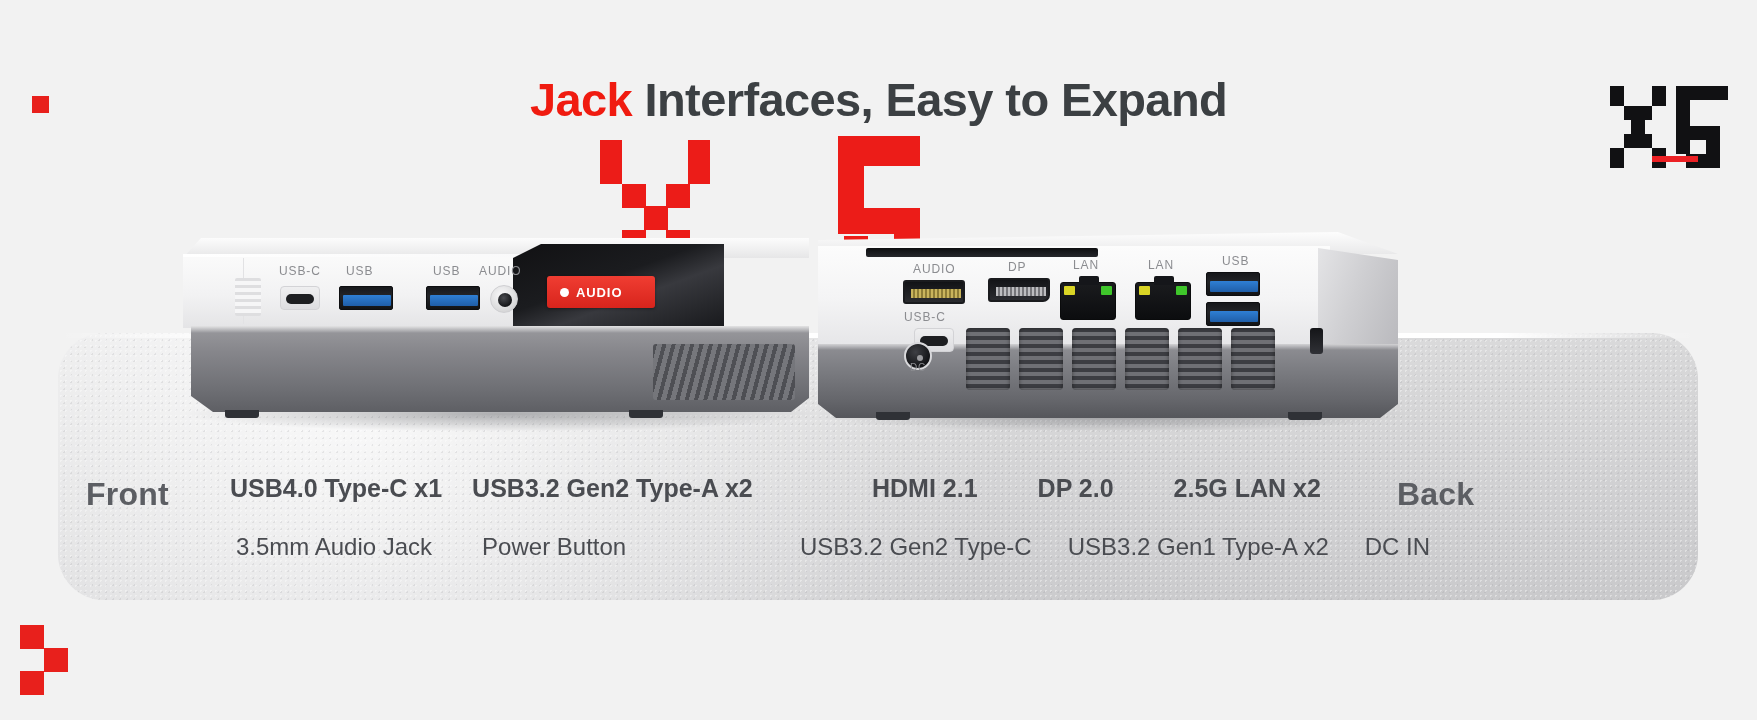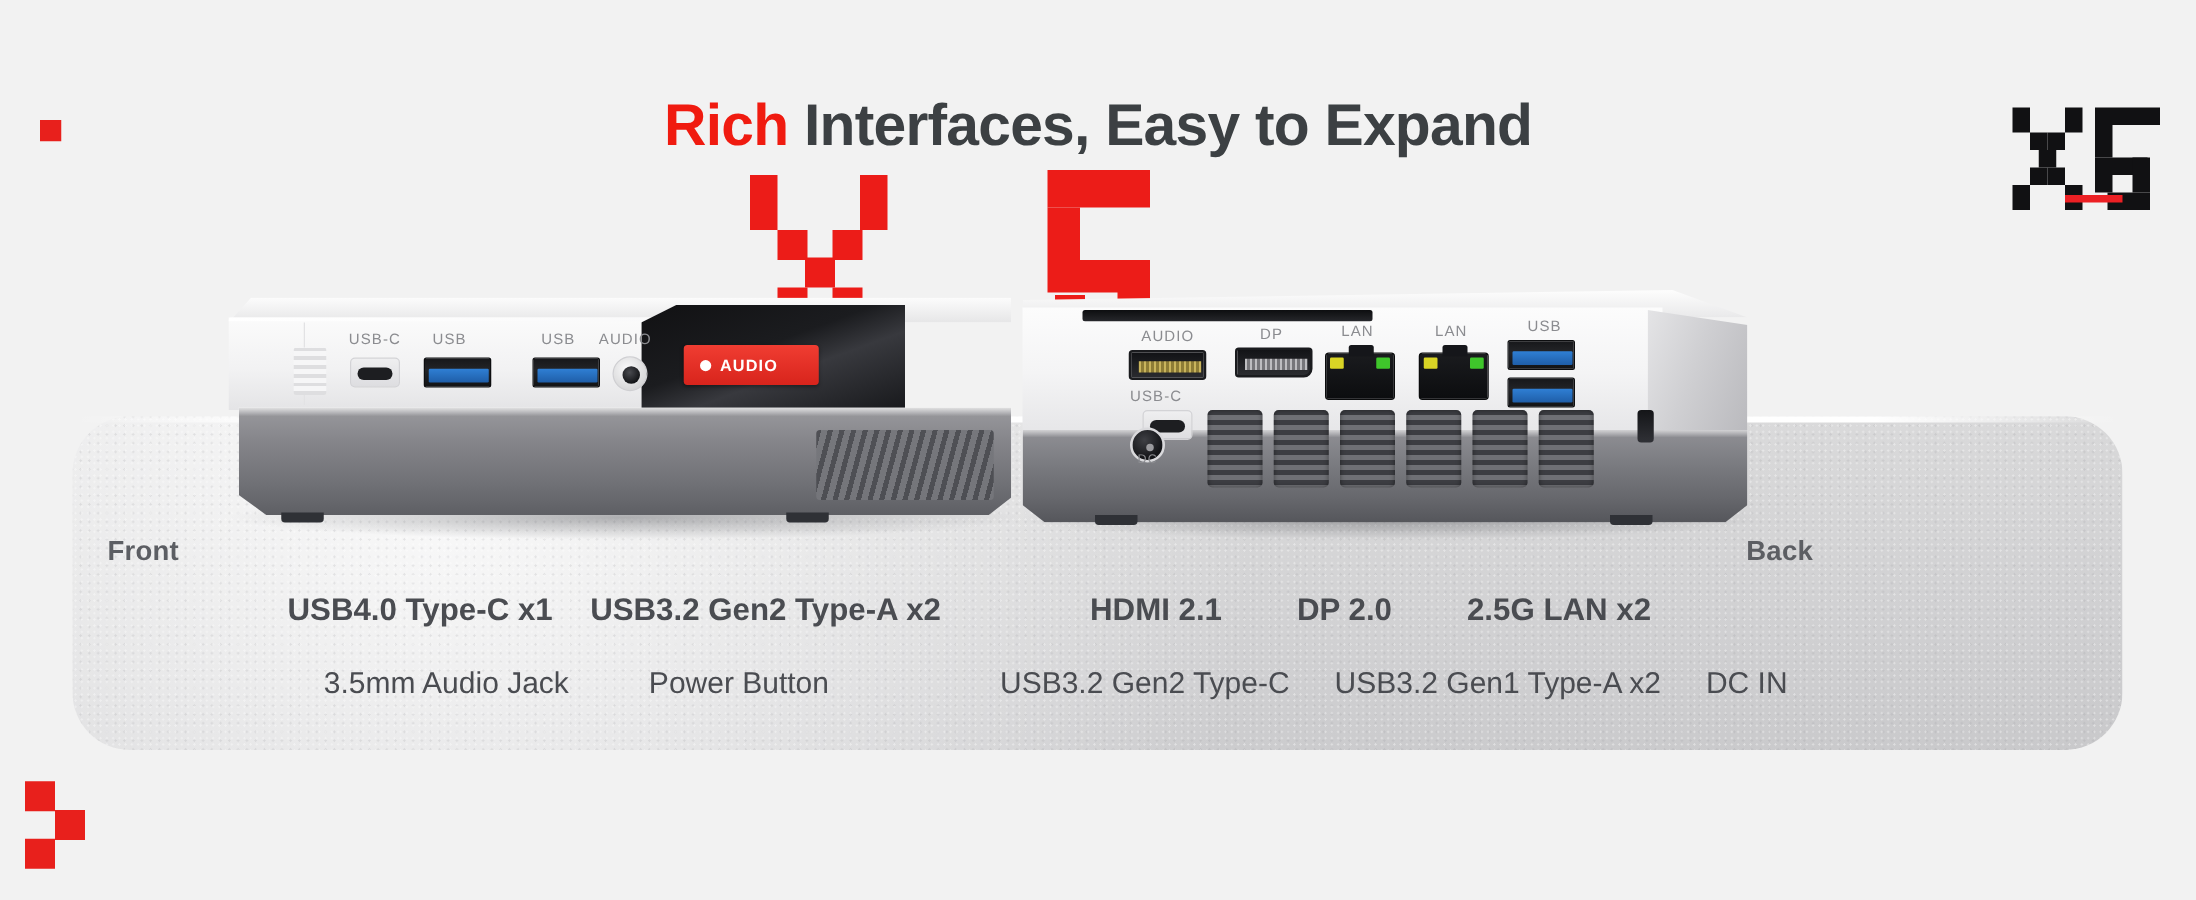--- a/index.html
+++ b/index.html
@@ -222,46 +222,46 @@
     position: absolute; left: 11px; top: 11px; width: 6px; height: 6px;
     border-radius: 50%; background: #9a9a9e; display: block;
   }
   .port-kensington {
     position: absolute; width: 13px; height: 26px; border-radius: 3px;
     background: linear-gradient(180deg, #141518, #303136);
   }
 
   
   .sidelabel {
-    position: absolute; font-size: 22px; font-weight: bold; color: #5c5e63;
-    letter-spacing: .2px; white-space: nowrap;
+    position: absolute; font-size: 32px; font-weight: bold; color: #5c5e63;
+    letter-spacing: .2px; white-space: nowrap; margin-top: 48px;
   }
   #label-front { left: 86px; top: 428px; }
   #label-back  { left: 1397px; top: 428px; }
 
   .specrow { position: absolute; display: flex; white-space: nowrap; color: #4a4c51; }
   .specrow.r1 { font-size: 25px; font-weight: bold; top: 474px; }
   .specrow.r2 { font-size: 24px; font-weight: normal; top: 533px; }
   #front-r1 { left: 205px; gap: 30px; margin-left: 25px; }
-  #front-r2 { left: 236px; gap: 64px; margin-left: 23px; }
+  #front-r2 { left: 236px; gap: 50px; }
   #back-r1  { left: 872px; gap: 60px; text-align: right; }
   #back-r2  { left: 800px; gap: 36px; }
 </style>
 </head>
 <body>
 
 <div id="stage">
 
   <div class="pixblock" style="left:32px;top:96px;width:17px;height:17px;"></div>
   <div class="pixblock" style="left:20px;top:625px;width:24px;height:24px;"></div>
   <div class="pixblock" style="left:44px;top:648px;width:24px;height:24px;"></div>
   <div class="pixblock" style="left:20px;top:671px;width:24px;height:24px;"></div>
 
   <div id="headline">
-    <span class="hl-accent">Rich</span>
+    <span class="hl-accent">Jack</span>
     <span>Interfaces, Easy to Expand</span>
   </div>
 
   <div id="logo-x5">
     <span class="px" style="left:0px;top:0px;width:14px;height:20px;"></span>
     <span class="px" style="left:42px;top:0px;width:14px;height:20px;"></span>
     <span class="px" style="left:14px;top:20px;width:14px;height:14px;"></span>
     <span class="px" style="left:28px;top:20px;width:14px;height:14px;"></span>
     <span class="px" style="left:21px;top:34px;width:14px;height:14px;"></span>
     <span class="px" style="left:14px;top:48px;width:14px;height:14px;"></span>

